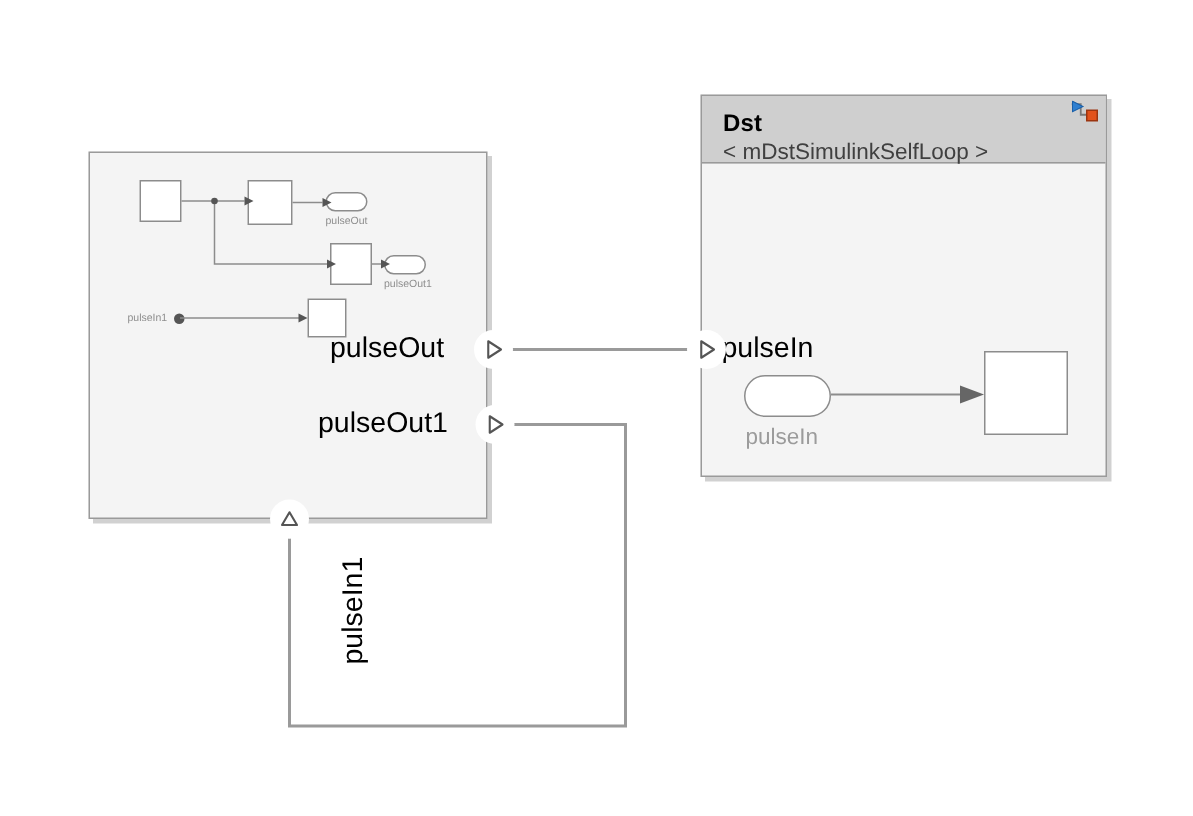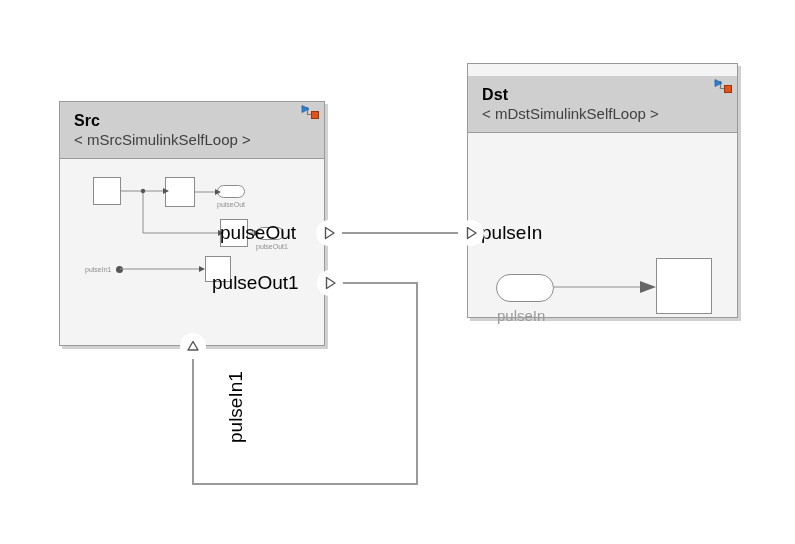--- a/index.html
+++ b/index.html
@@ -134,32 +134,20 @@
 
   <svg class="wires" width="795" height="544">
 
     <line x1="341" y1="233" x2="463" y2="233" stroke="#9a9a9a" stroke-width="2"></line>
 
     <polyline points="342,283 417,283 417,484 193,484 193,359" fill="none" stroke="#9a9a9a" stroke-width="2"></polyline>
   </svg>
 
   <div class="block" style="left:59px; top:101px; width:266px; height:245px;">
 
-    <div class="block-header" style="height:57px;">
-      <div class="block-name">Src</div>
-      <div class="block-type">&lt; mSrcSimulinkSelfLoop &gt;</div>
-
-      <span class="corner-icon">
-        <svg width="20" height="18" viewBox="0 0 20 18">
-          <path d="M1.5 2.5 L7.5 2.5 L7.5 9.5 L12 9.5" stroke="#7a7a7a" stroke-width="1.2" fill="none"></path>
-          <polygon points="2,0.5 9,4 2,7.5" fill="#2f7fd0" stroke="#1a5fa8" stroke-width="0.7"></polygon>
-          <rect x="11.5" y="6.5" width="7" height="7" fill="#e2521b" stroke="#9b3510" stroke-width="1"></rect>
-        </svg>
-      </span>
-    </div>
 
     <div class="block-body" style="height:186px;">
 
       <div class="inner-box" style="left:33px; top:18px; width:28px; height:28px;"></div>
       <div class="inner-box" style="left:105px; top:18px; width:30px; height:30px;"></div>
       <div class="inner-oval" style="left:157px; top:26px; width:28px; height:13px;"></div>
       <div class="inner-label" style="left:157px; top:41px;">pulseOut</div>
 
       <div class="inner-box" style="left:160px; top:60px; width:28px; height:28px;"></div>
       <div class="inner-oval" style="left:196px; top:68px; width:28px; height:13px;"></div>
@@ -201,21 +189,21 @@
   <div class="port" style="left:180px; top:333px;">
     <svg width="14" height="14" viewBox="0 0 14 14">
       <polygon points="7,2.5 12,11 2,11" fill="none" stroke="#555" stroke-width="1.4" stroke-linejoin="round"></polygon>
     </svg>
   </div>
 
   <div class="port-label-vert" style="left:225px; top:443px;">pulseIn1</div>
 
   <div class="block" style="left:467px; top:63px; width:271px; height:255px;">
 
-    <div class="block-header" style="height:57px;margin-top:12px;">
+    <div class="block-header" style="height:45px;">
       <div class="block-name">Dst</div>
       <div class="block-type">&lt; mDstSimulinkSelfLoop &gt;</div>
 
       <span class="corner-icon">
         <svg width="20" height="18" viewBox="0 0 20 18">
           <path d="M1.5 2.5 L7.5 2.5 L7.5 9.5 L12 9.5" stroke="#7a7a7a" stroke-width="1.2" fill="none"></path>
           <polygon points="2,0.5 9,4 2,7.5" fill="#2f7fd0" stroke="#1a5fa8" stroke-width="0.7"></polygon>
           <rect x="11.5" y="6.5" width="7" height="7" fill="#e2521b" stroke="#9b3510" stroke-width="1"></rect>
         </svg>
       </span>

